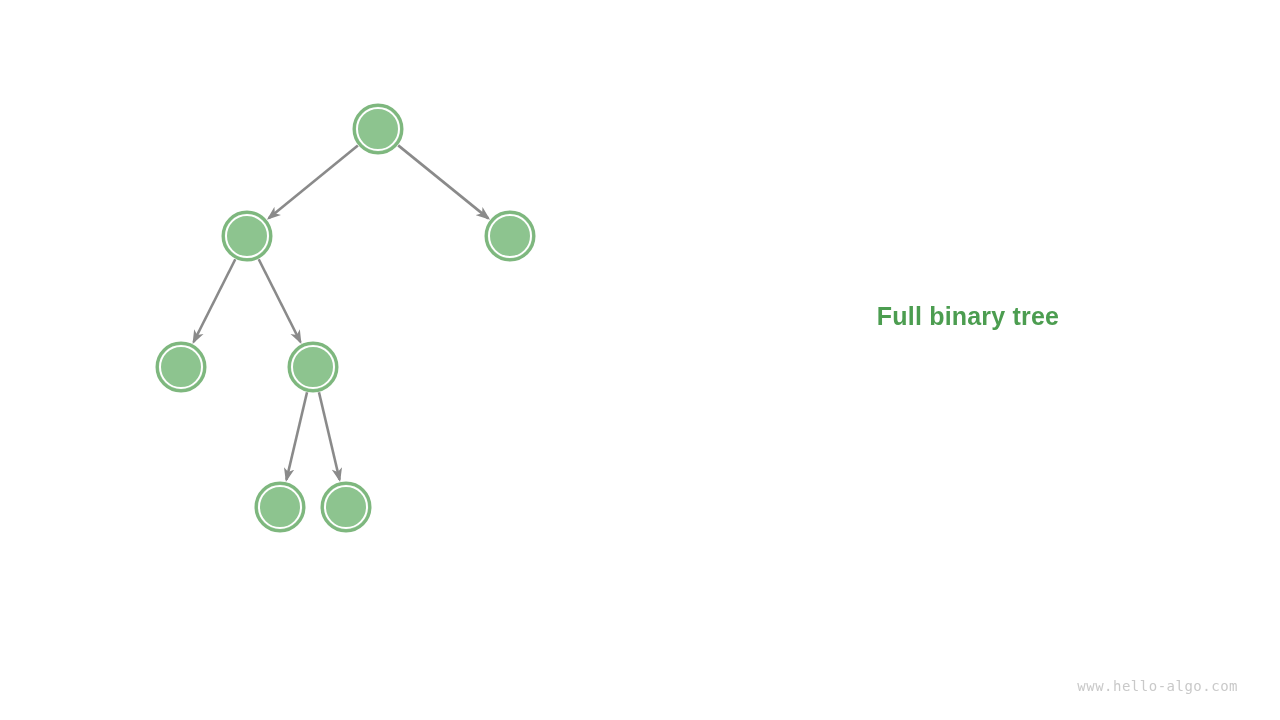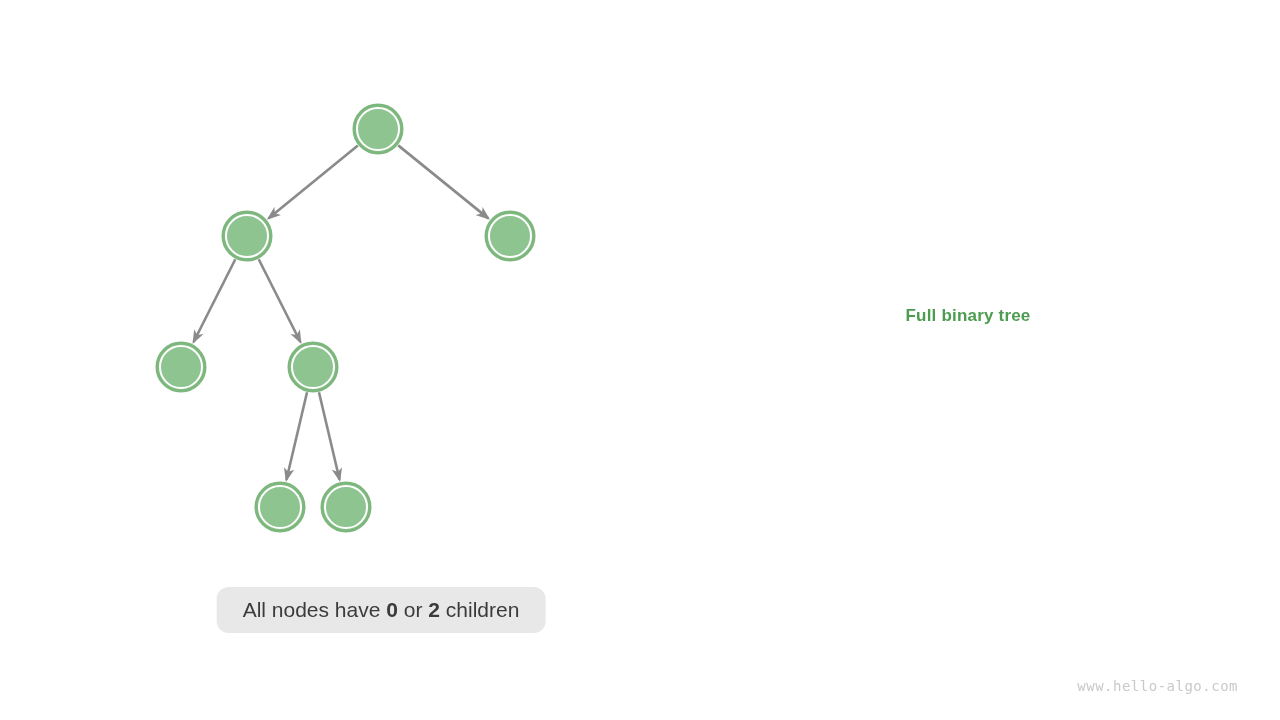--- a/index.html
+++ b/index.html
@@ -19,21 +19,21 @@
     position: absolute;
     left: 0;
     top: 0;
   }
   .diagram-title {
     position: absolute;
     left: 968px;
     top: 316px;
     transform: translate(-50%, -50%);
     white-space: nowrap;
-    font-size: 17px;
+    font-size: 25px;
     font-weight: bold;
     color: var(--title-text, #4c9d50);
     letter-spacing: 0.2px;
   }
   .caption-box {
     position: absolute;
     left: 381px;
     top: 587px;
     transform: translateX(-50%);
     height: 46px;
@@ -102,17 +102,16 @@
         </g>
         <g>
           <circle cx="346" cy="507" r="24" fill="#8dc48f" stroke="#7eb77e" stroke-width="3"></circle>
           <circle cx="346" cy="507" r="21" fill="none" stroke="#ffffff" stroke-width="2"></circle>
         </g>
       </g>
   </svg>
 
   <div class="diagram-title">Full binary tree</div>
 
-  <div class="caption-box"><span>All nodes have </span><b>0</b><span> or </span><b>2</b><span> children</span></div>
 
   <div class="watermark">www.hello-algo.com</div>
 
 </div>
 
 </body></html>

